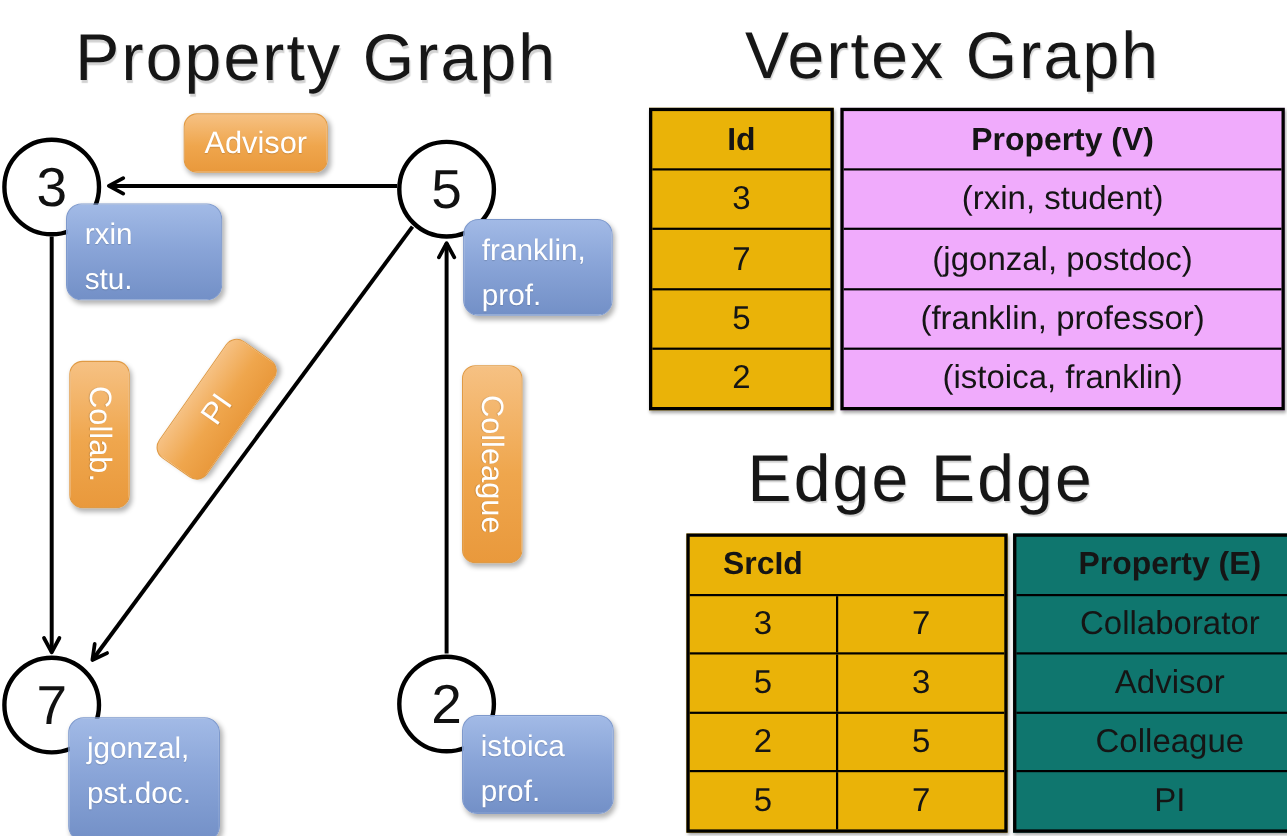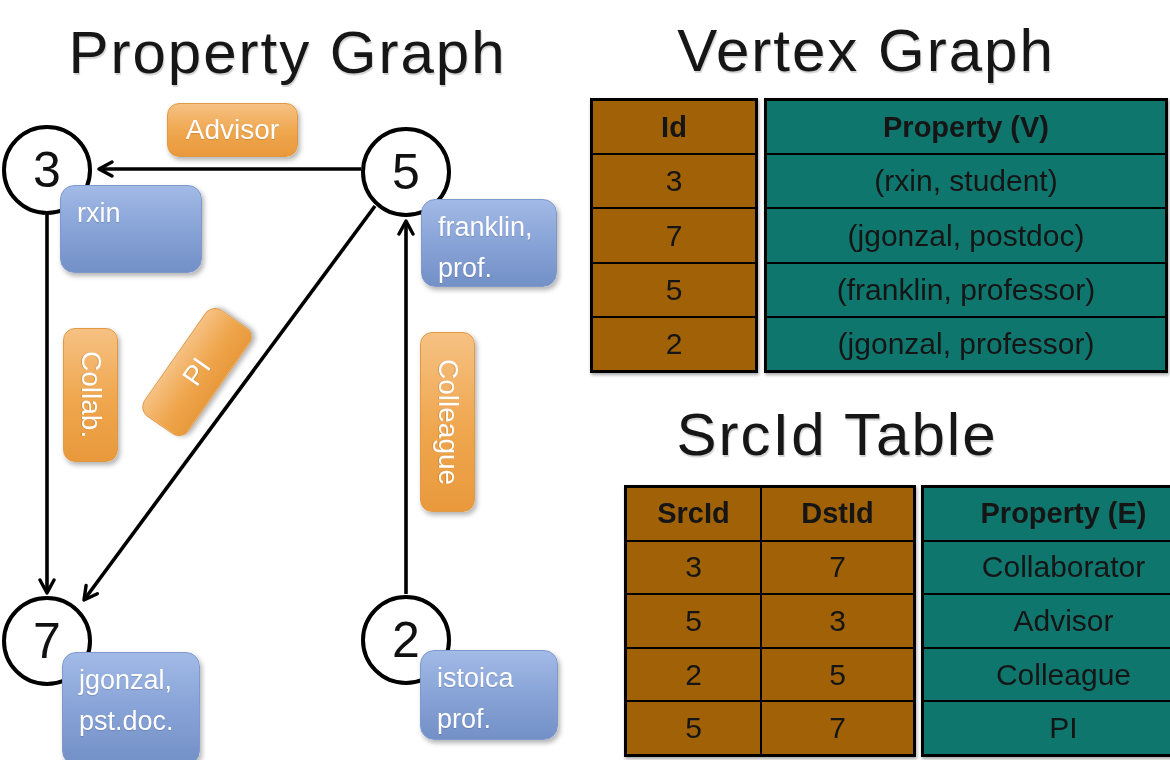--- a/index.html
+++ b/index.html
@@ -44,31 +44,31 @@
         border:1px solid #E09A44;color:#fff;font-size:28px;
         display:flex;align-items:center;justify-content:center;
         box-shadow:2px 3px 5px rgba(0,0,0,0.3);text-shadow:0 1px 1px rgba(0,0,0,0.15);}
   #ebox-advisor{left:167px;top:103px;width:131px;height:54px;}
   #ebox-collab{left:63px;top:328px;width:55px;height:134px;}
   #ebox-colleague{left:420px;top:332px;width:55px;height:180px;}
   #ebox-pi{left:132px;top:345px;width:130px;height:54px;transform:rotate(-55deg);}
   .vtext{writing-mode:vertical-rl;}
 
   
-  .subtable{box-sizing:border-box;border:3px solid #000;background:#a16207;
+  .subtable{box-sizing:border-box;border:3px solid #000;background:#eab308;
             display:flex;flex-direction:column;box-shadow:1px 2px 3px rgba(0,0,0,0.35);}
   .trow{flex:1;display:flex;align-items:stretch;}
   .trow + .trow{border-top:2px solid #000;}
   .cell{flex:1;display:flex;align-items:center;justify-content:center;
         font-size:30px;color:#151515;white-space:nowrap;}
   .cell.hdr{font-weight:bold;font-size:29px;}
 
   #vertex-table{position:absolute;left:590px;top:98px;width:578px;height:275px;display:flex;}
   #vt-id{width:168px;}
-  #vt-prop{width:404px;margin-left:6px;background:#0f766e;}
+  #vt-prop{width:404px;margin-left:6px;background:#f0abfc;}
 
   #edge-table{position:absolute;left:588px;top:485px;width:582px;height:272px;display:flex;margin-left:36px;}
   #et-srcdst{width:292px;}
   #et-srcdst .cell.src{flex:0 0 133px;}
   #et-srcdst .cell.dst{border-left:2px solid #000;}
   #et-prop{width:285px;margin-left:5px;background:#0f766e;}
 </style>
 </head>
 <body>
 
@@ -96,20 +96,21 @@
   </div>
   <div class="node" id="node-7">
     <span>7</span>
   </div>
   <div class="node" id="node-2">
     <span>2</span>
   </div>
 
   <div class="vbox" id="vbox-3">
     <div>rxin</div>
+    <div>stu.</div>
   </div>
   <div class="vbox" id="vbox-5">
     <div>franklin,</div>
     <div>prof.</div>
   </div>
   <div class="vbox" id="vbox-7">
     <div>jgonzal,</div>
     <div>pst.doc.</div>
   </div>
   <div class="vbox" id="vbox-2">
@@ -157,32 +158,31 @@
       <div class="trow">
           <div class="cell">(rxin, student)</div>
         </div>
       <div class="trow">
           <div class="cell">(jgonzal, postdoc)</div>
         </div>
       <div class="trow">
           <div class="cell">(franklin, professor)</div>
         </div>
       <div class="trow">
-          <div class="cell">(jgonzal, professor)</div>
-        </div>
-    </div>
-  </div>
-
-  <div class="big-title" id="title-edge">SrcId Table</div>
+          <div class="cell">(istoica, franklin)</div>
+        </div>
+    </div>
+  </div>
+
+  <div class="big-title" id="title-edge">Edge Edge</div>
 
   <div id="edge-table">
     <div class="subtable" id="et-srcdst">
       <div class="trow">
         <div class="cell hdr src">SrcId</div>
-        <div class="cell hdr dst">DstId</div>
       </div>
       <div class="trow">
         <div class="cell src">3</div>
         <div class="cell dst">7</div>
       </div>
       <div class="trow">
         <div class="cell src">5</div>
         <div class="cell dst">3</div>
       </div>
       <div class="trow">

